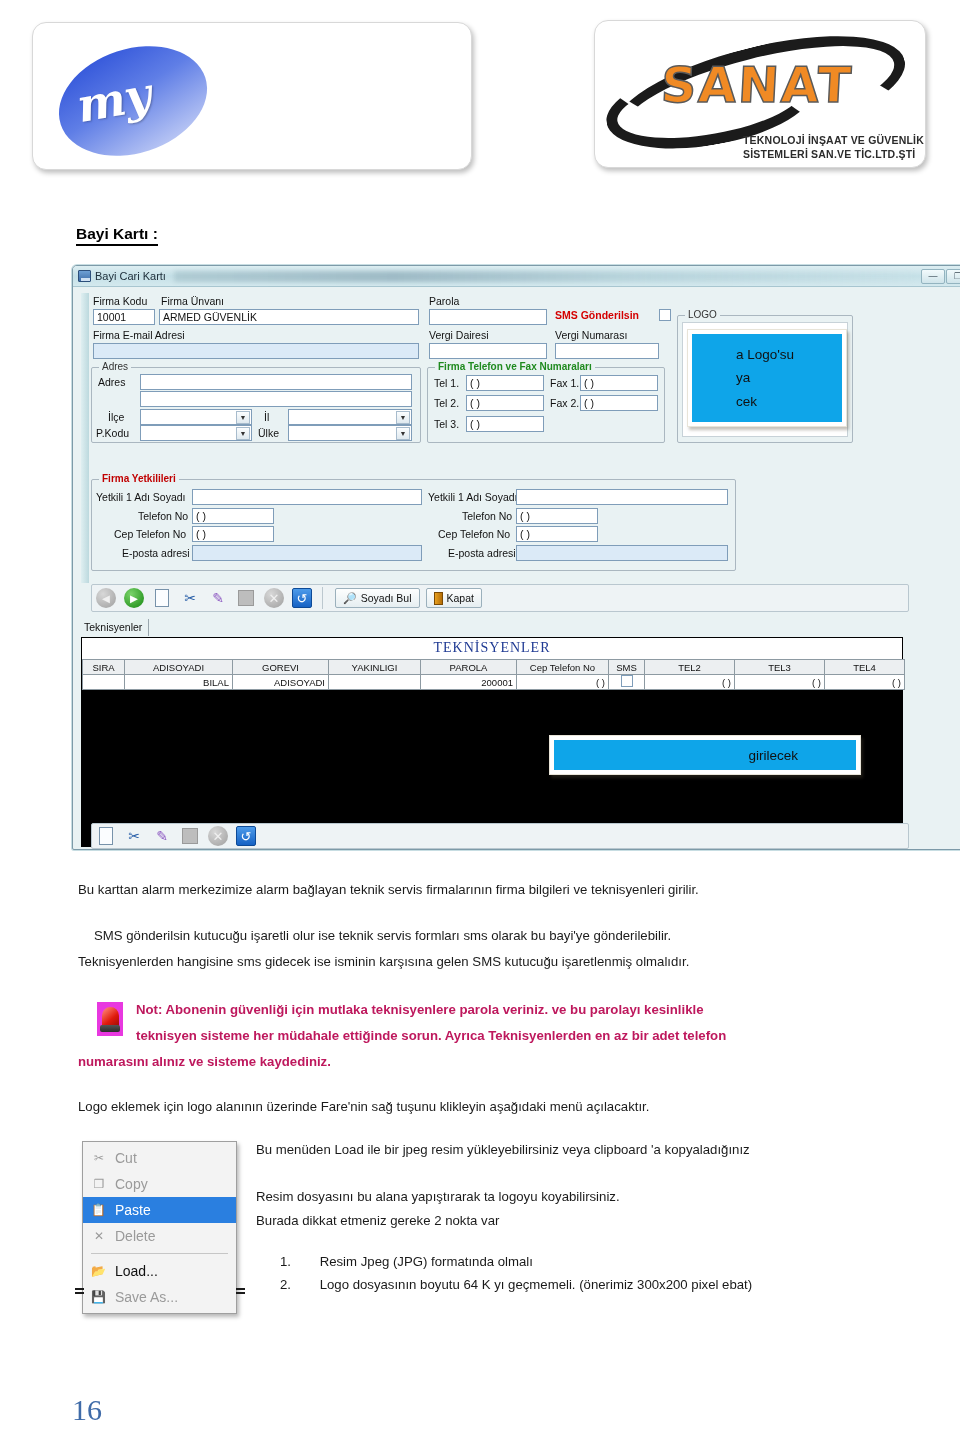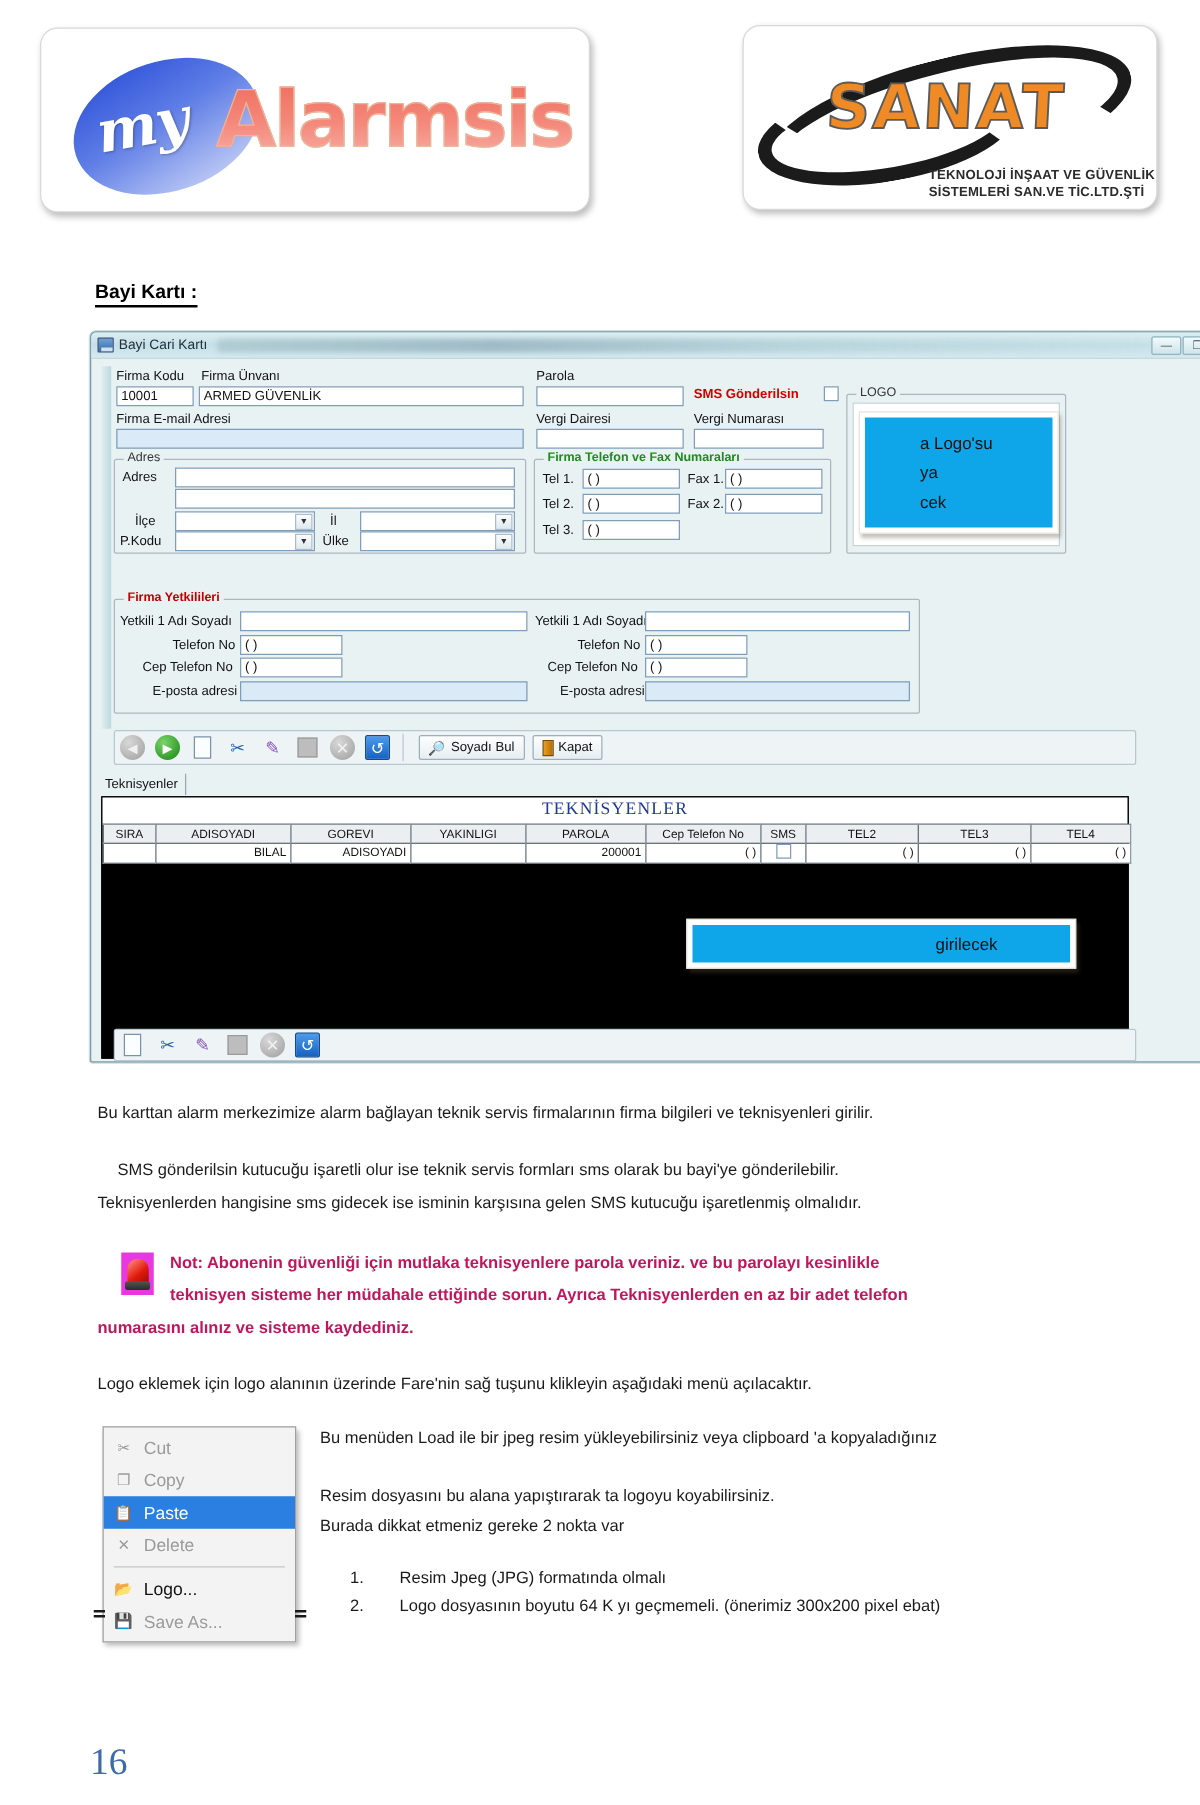--- a/index.html
+++ b/index.html
@@ -308,21 +308,20 @@
 </style>
 </head>
 <body>
 
 <div class="logo-row">
 
   <div class="logo-card logo-my">
     <div class="myalarm-wrap">
       <div class="ellipse"></div>
       <div class="my-txt">my</div>
-      <div class="alarm-txt">Alarmsis</div>
     </div>
   </div>
 
   <div class="logo-card logo-sanat">
     <div class="sanat-wrap">
       <div class="swoosh"></div>
       <div class="swoosh2"></div>
       <div class="sanat-txt">SANAT</div>
       <div class="sanat-sub1">TEKNOLOJİ İNŞAAT VE GÜVENLİK</div>
       <div class="sanat-sub2">SİSTEMLERİ SAN.VE TİC.LTD.ŞTİ</div>
@@ -591,21 +590,21 @@
     <span class="ctx-ico" style="color:#e8e0c0;">📋</span>
     <span>Paste</span>
   </div>
   <div class="ctxitem disabled">
     <span class="ctx-ico">✕</span>
     <span>Delete</span>
   </div>
   <div class="ctxsep"></div>
   <div class="ctxitem enabled">
     <span class="ctx-ico" style="color:#caa23c;">📂</span>
-    <span>Logo...</span>
+    <span>Load...</span>
   </div>
   <div class="ctxitem disabled">
     <span class="ctx-ico">💾</span>
     <span>Save As...</span>
   </div>
 </div>
 <div class="ctx-marks"></div>
 
 <div class="p" style="left:256px; top:1142px; width:680px;">Bu menüden Load ile bir jpeg resim yükleyebilirsiniz veya clipboard 'a kopyaladığınız</div>
 <div class="p" style="left:256px; top:1189px; width:680px;">Resim dosyasını bu alana yapıştırarak ta logoyu koyabilirsiniz.</div>

